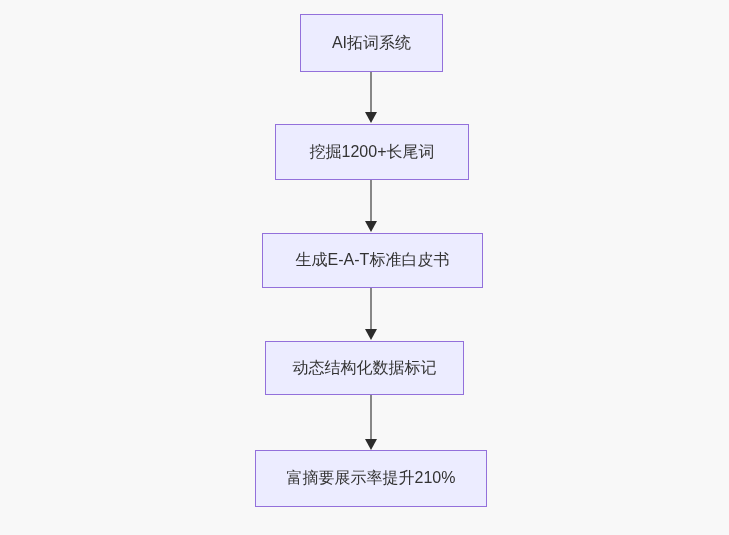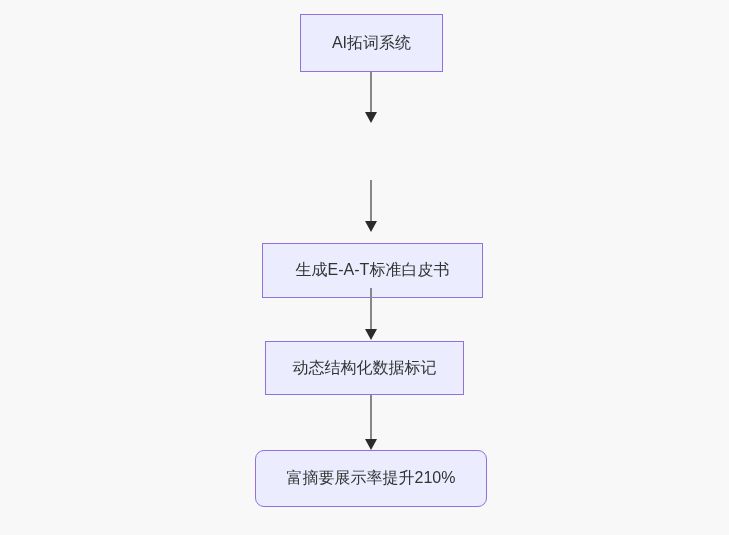--- a/index.html
+++ b/index.html
@@ -29,23 +29,23 @@
     color: #333333;
     font-size: 16px;
     display: flex;
     align-items: center;
     justify-content: center;
     text-align: center;
     white-space: nowrap;
   }
   .node-0 { left: 300px; top: 14px;  width: 143px; height: 58px; }
   .node-1 { left: 275px; top: 124px; width: 194px; height: 56px; }
-  .node-2 { left: 262px; top: 243px; width: 221px; height: 55px; }
+  .node-2 { left: 262px; top: 233px; width: 221px; height: 55px; }
   .node-3 { left: 265px; top: 341px; width: 199px; height: 54px; }
-  .node-4 { left: 255px; top: 450px; width: 232px; height: 57px; border-radius: 9px; }
+  .node-4 { left: 255px; top: 450px; width: 232px; height: 57px; }
 
   .edge-line {
     position: absolute;
     left: 370px;
     width: 2px;
     background: #878787;
   }
   .edge-line-0 { top: 72px;  height: 41px; }
   .edge-line-1 { top: 180px; height: 42px; }
   .edge-line-2 { top: 288px; height: 42px; }
@@ -68,20 +68,21 @@
 </head>
 <body>
 
 <div class="canvas">
 
   <div class="node node-0">AI拓词系统</div>
 
   <div class="edge-line edge-line-0"></div>
   <div class="arrowhead arrowhead-0"></div>
 
+  <div class="node node-1">挖掘1200+长尾词</div>
 
   <div class="edge-line edge-line-1"></div>
   <div class="arrowhead arrowhead-1"></div>
 
   <div class="node node-2">生成E-A-T标准白皮书</div>
 
   <div class="edge-line edge-line-2"></div>
   <div class="arrowhead arrowhead-2"></div>
 
   <div class="node node-3">动态结构化数据标记</div>

